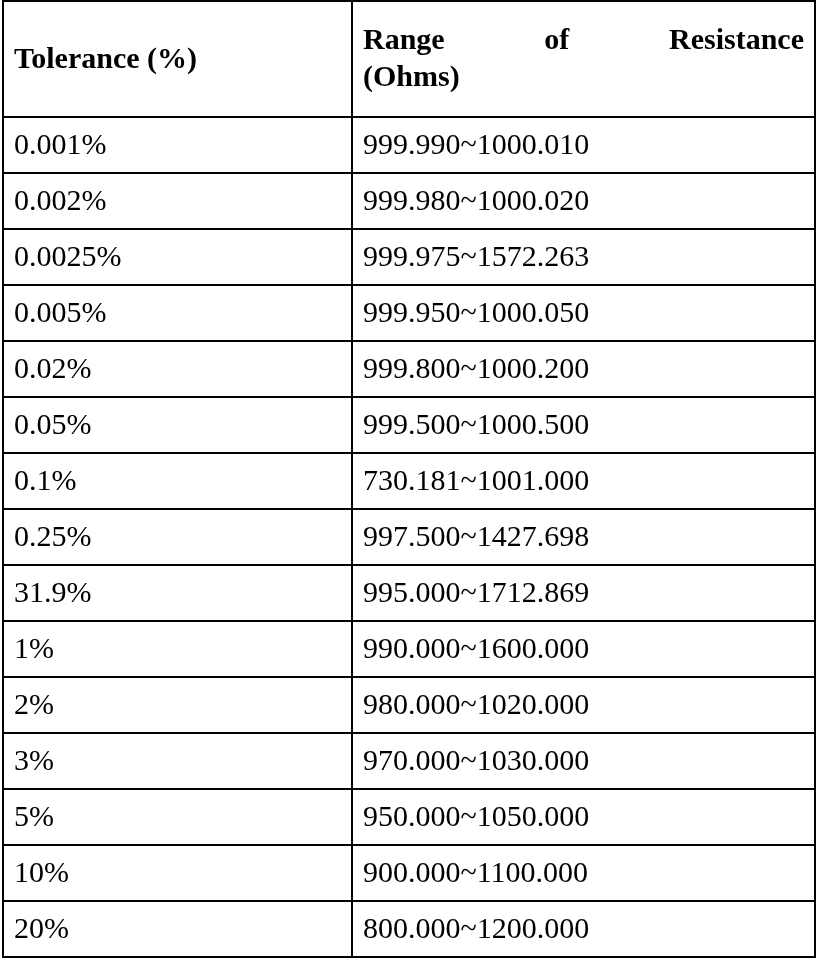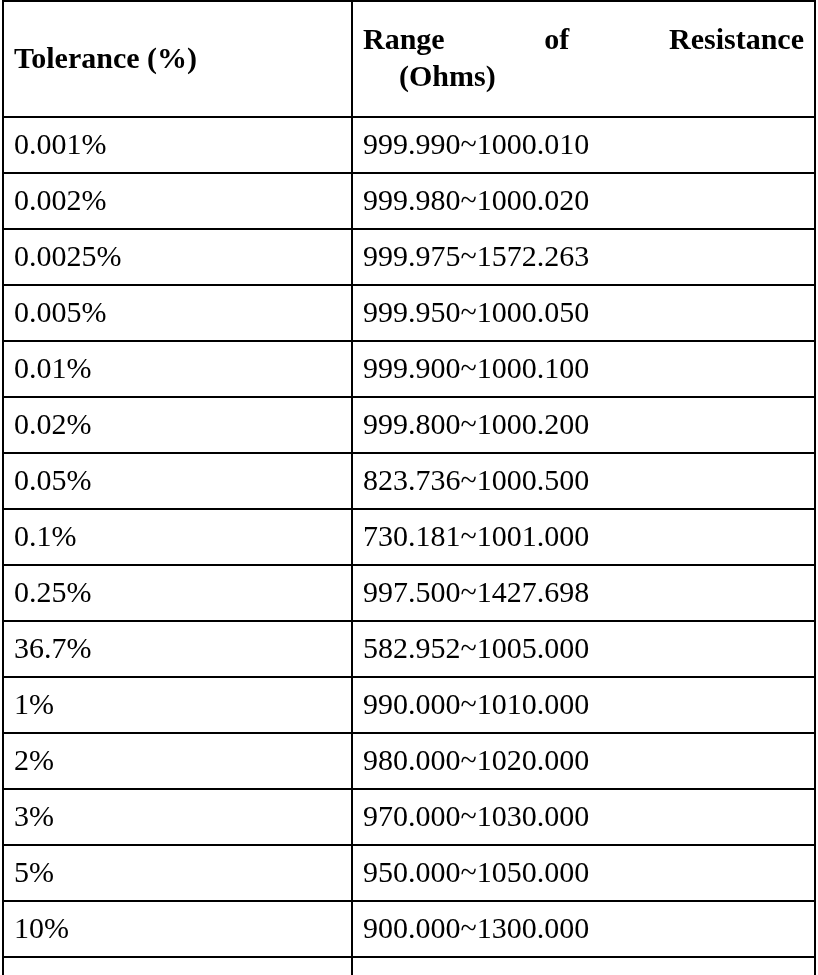--- a/index.html
+++ b/index.html
@@ -54,21 +54,20 @@
   th.head-range .line1 {
     display: block;
     text-align: justify;
     text-align-last: justify;
     font-family: Liberation Serif, serif;
   }
   th.head-range .line2 {
     display: block;
     text-align: left;
     text-align-last: left;
-    margin-left: 36px;
   }
   table.tolerance-table tbody td {
     height: 48px;
   }
   td.cell-tolerance { white-space: nowrap; }
   td.cell-range { white-space: nowrap; font-family: Liberation Serif, serif; }
 </style>
 </head>
 <body>
 
@@ -98,62 +97,58 @@
         </tr>
         <tr>
           <td class="cell-tolerance">0.0025%</td>
           <td class="cell-range">999.975~1572.263</td>
         </tr>
         <tr>
           <td class="cell-tolerance">0.005%</td>
           <td class="cell-range">999.950~1000.050</td>
         </tr>
         <tr>
-          <td class="cell-tolerance">0.01%</td>
-          <td class="cell-range">999.900~1000.100</td>
-        </tr>
-        <tr>
           <td class="cell-tolerance">0.02%</td>
           <td class="cell-range">999.800~1000.200</td>
         </tr>
         <tr>
           <td class="cell-tolerance">0.05%</td>
-          <td class="cell-range">823.736~1000.500</td>
+          <td class="cell-range">999.500~1000.500</td>
         </tr>
         <tr>
           <td class="cell-tolerance">0.1%</td>
           <td class="cell-range">730.181~1001.000</td>
         </tr>
         <tr>
           <td class="cell-tolerance">0.25%</td>
           <td class="cell-range">997.500~1427.698</td>
         </tr>
         <tr>
-          <td class="cell-tolerance">36.7%</td>
-          <td class="cell-range">582.952~1005.000</td>
+          <td class="cell-tolerance">31.9%</td>
+          <td class="cell-range">995.000~1712.869</td>
         </tr>
         <tr>
           <td class="cell-tolerance">1%</td>
-          <td class="cell-range">990.000~1010.000</td>
+          <td class="cell-range">990.000~1600.000</td>
         </tr>
         <tr>
           <td class="cell-tolerance">2%</td>
           <td class="cell-range">980.000~1020.000</td>
         </tr>
         <tr>
           <td class="cell-tolerance">3%</td>
           <td class="cell-range">970.000~1030.000</td>
         </tr>
         <tr>
           <td class="cell-tolerance">5%</td>
           <td class="cell-range">950.000~1050.000</td>
         </tr>
         <tr>
           <td class="cell-tolerance">10%</td>
-          <td class="cell-range">900.000~1300.000</td>
+          <td class="cell-range">900.000~1100.000</td>
         </tr>
         <tr>
           <td class="cell-tolerance">20%</td>
           <td class="cell-range">800.000~1200.000</td>
         </tr>
       </tbody>
   </table>
 </div>
 
 </body></html>

